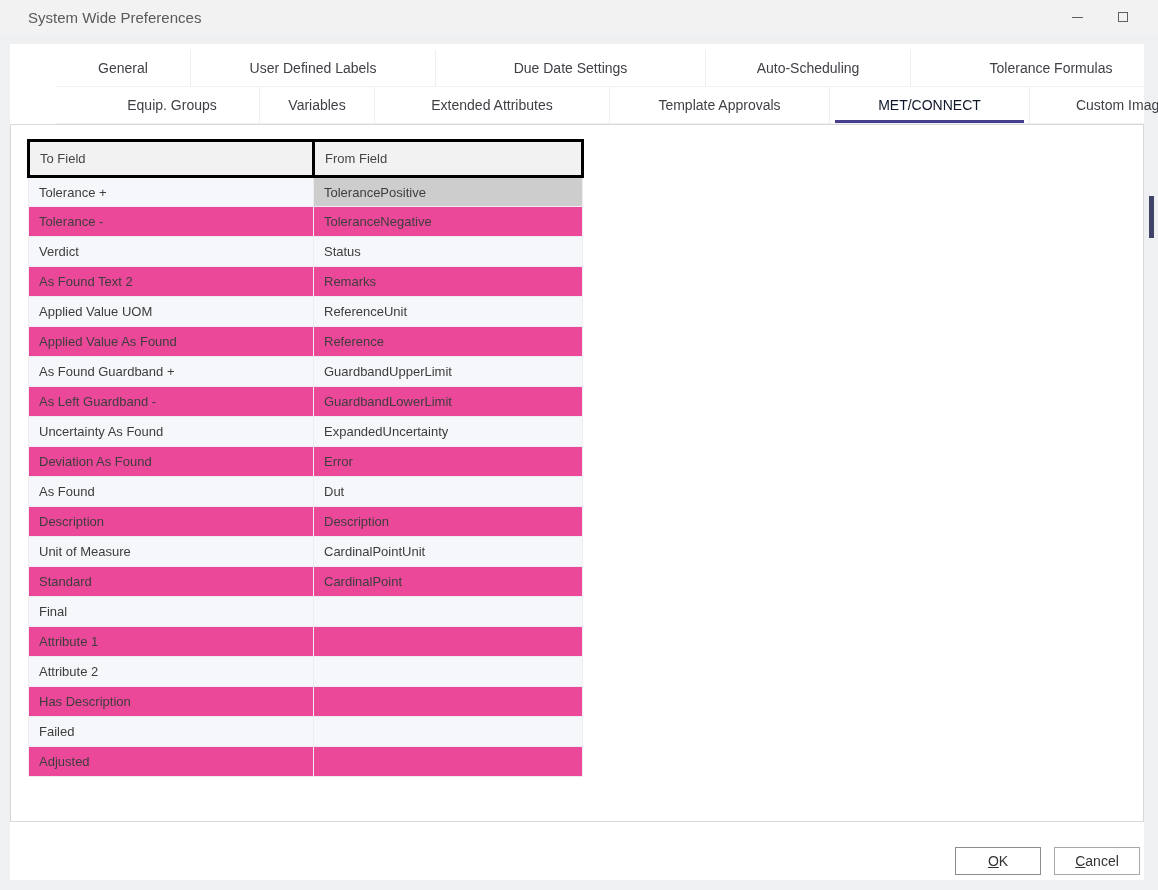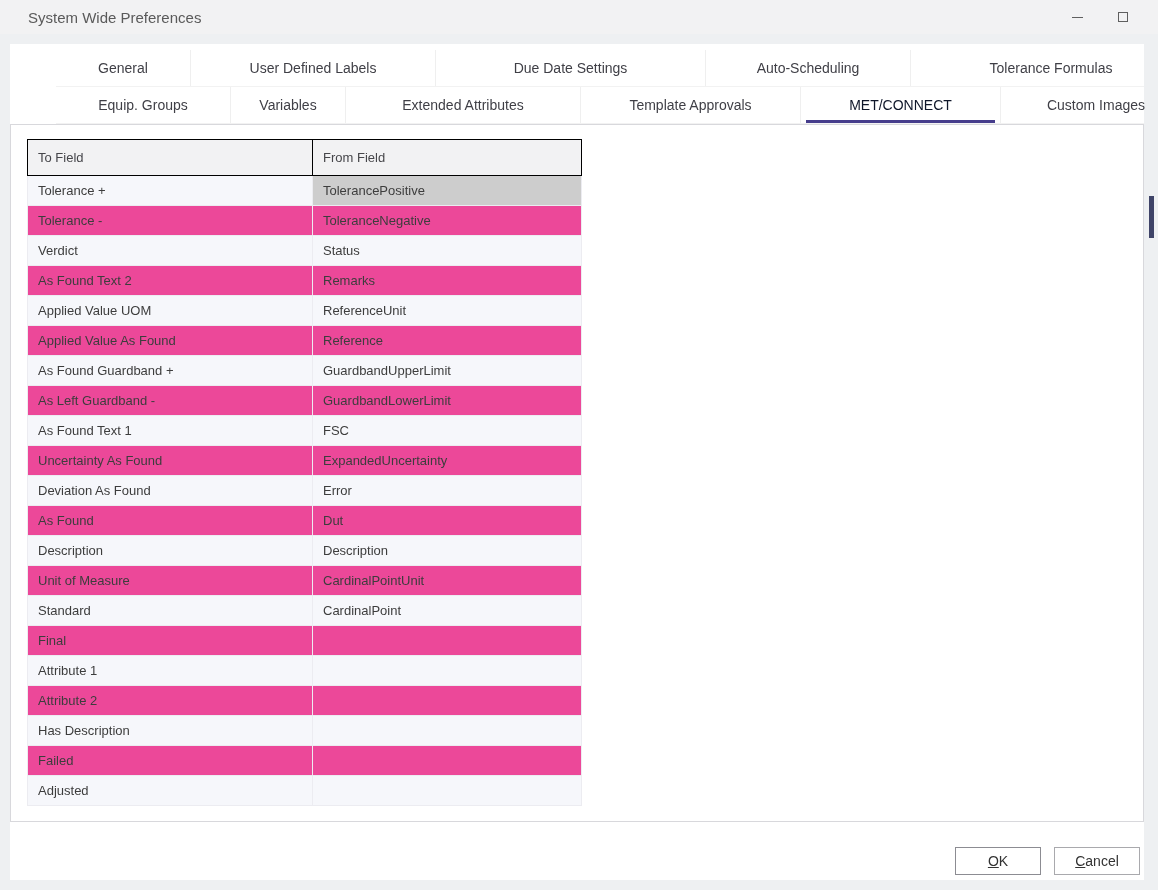--- a/index.html
+++ b/index.html
@@ -57,21 +57,21 @@
   
   .grid {
     position:absolute; left:16px; top:14px;
     border-collapse:collapse; table-layout:fixed;
     font-size:13px; color:#3d3d3d;
   }
   .grid col.c-to   { width:285px; }
   .grid col.c-from { width:269px; }
   .grid th {
     height:36px; background:var(--header-bg, #f2f2f3);
-    border:1px solid #000000; font-weight:normal; text-align:left;
+    border:3px solid #000000; font-weight:normal; text-align:left;
     padding:0 10px; color:#46464a; font-size:13px;
   }
   .grid td {
     height:30px; border:1px solid #ececf1;
     padding:0 10px; white-space:nowrap; overflow:hidden;
     background:#ec4899;
   }
   .grid tbody tr:nth-child(odd) td { background:var(--row-alt, #f6f7fb); }
   .grid td.selected { background:var(--selected-cell, #cdcdcd) !important; }
 
@@ -117,21 +117,21 @@
 
     <div class="tabs-wrap">
       <div class="tab-row">
           <div class="tab" style="width: 135px;">General</div>
           <div class="tab" style="width: 245px;">User Defined Labels</div>
           <div class="tab" style="width: 270px;">Due Date Settings</div>
           <div class="tab" style="width: 205px;">Auto-Scheduling</div>
           <div class="tab" style="width: 280px;">Tolerance Formulas</div>
         </div>
       <div class="tab-row">
-          <div class="tab" style="width: 175px;">Equip. Groups</div>
+          <div class="tab" style="width: 175px; margin-left: 29px;">Equip. Groups</div>
           <div class="tab" style="width: 115px;">Variables</div>
           <div class="tab" style="width: 235px;">Extended Attributes</div>
           <div class="tab" style="width: 220px;">Template Approvals</div>
           <div class="tab active" style="width: 200px;">MET/CONNECT</div>
           <div class="tab" style="width: 190px;">Custom Images</div>
         </div>
     </div>
 
     <div class="tab-content">
       <table class="grid">
@@ -172,24 +172,20 @@
             </tr>
             <tr>
               <td>As Found Guardband +</td>
               <td>GuardbandUpperLimit</td>
             </tr>
             <tr>
               <td>As Left Guardband -</td>
               <td>GuardbandLowerLimit</td>
             </tr>
             <tr>
-              <td>As Found Text 1</td>
-              <td>FSC</td>
-            </tr>
-            <tr>
               <td>Uncertainty As Found</td>
               <td>ExpandedUncertainty</td>
             </tr>
             <tr>
               <td>Deviation As Found</td>
               <td>Error</td>
             </tr>
             <tr>
               <td>As Found</td>
               <td>Dut</td>

